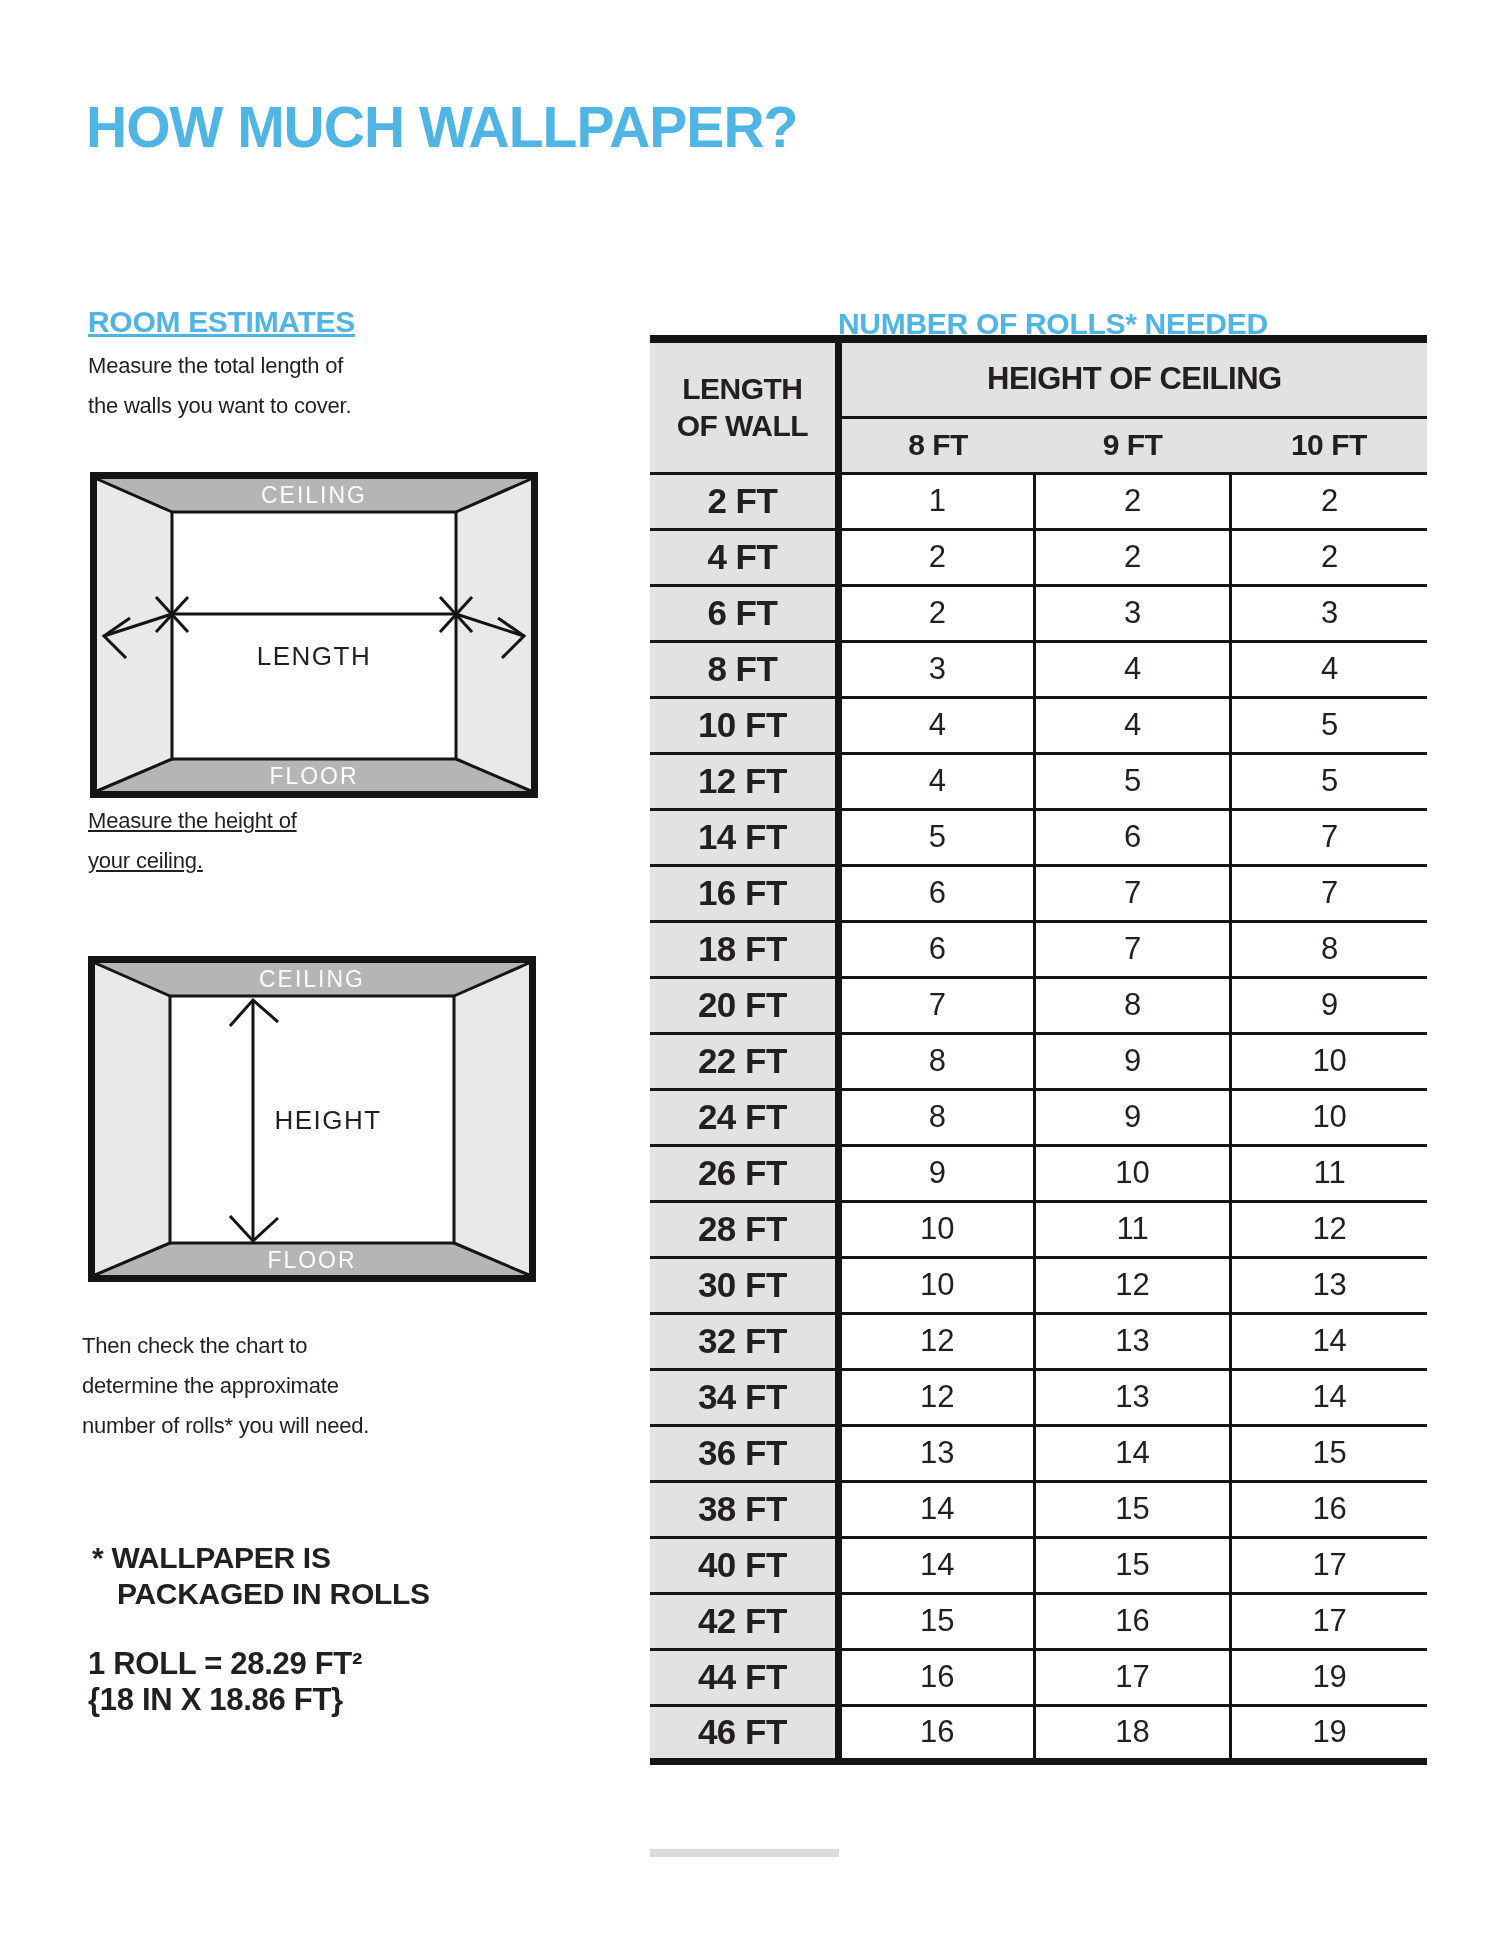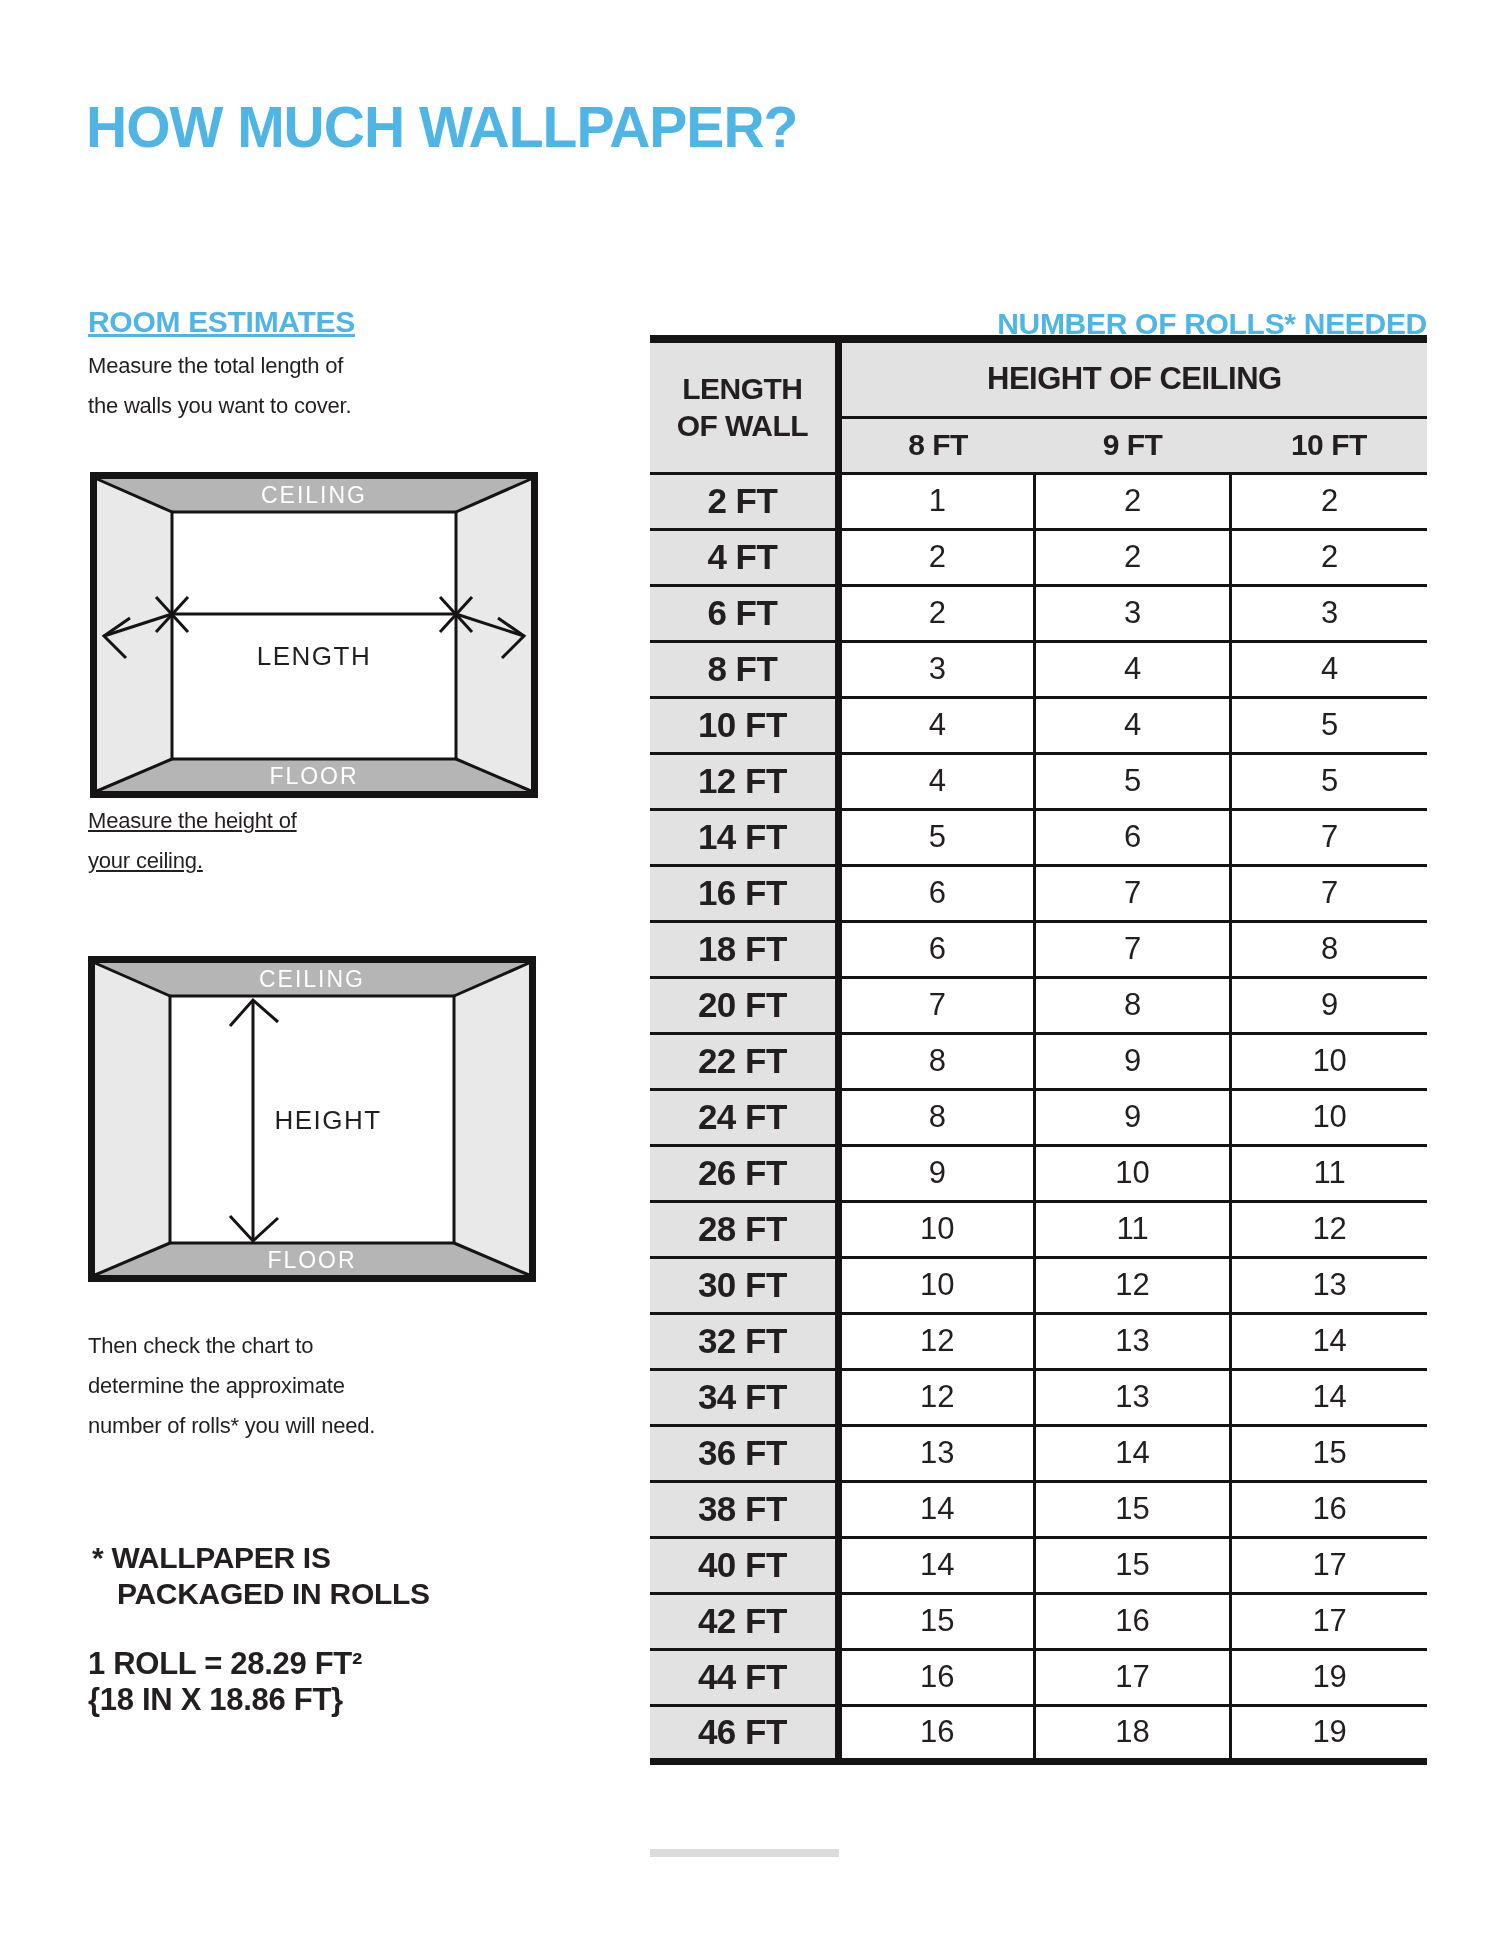--- a/index.html
+++ b/index.html
@@ -32,21 +32,21 @@
   .footnote .indent{padding-left:25px;}
   .rolleq{font-size:31px;line-height:36px;font-weight:bold;letter-spacing:-0.3px;}
 
   
   svg text{font-family:"Liberation Sans", sans-serif;}
   .room-label{fill:#ffffff;font-size:23px;letter-spacing:2px;}
   .measure-label{fill:var(--ink);font-size:26px;letter-spacing:1.5px;}
 
   
   .table-heading{
-    left:838px;top:282px;width:589px;text-align:right;
+    left:838px;top:282px;width:589px;text-align:left;
   }
   table.rolls{
     position:absolute;left:650px;top:335px;width:777px;
     border-collapse:collapse;table-layout:fixed;
     border-top:8px solid var(--line);
     border-bottom:7px solid var(--line);
   }
   table.rolls col.c-len{width:188px;}
   table.rolls col.c-val{width:196px;}
   table.rolls th,table.rolls td{padding:0;text-align:center;vertical-align:middle;}
@@ -136,21 +136,21 @@
     <line x1="165" y1="44" x2="165" y2="285"></line>
     <polyline points="142,70 165,44 190,66"></polyline>
     <polyline points="142,260 165,285 190,262"></polyline>
   </g>
   <rect x="3.5" y="3.5" width="441" height="319" fill="none" stroke="#161314" stroke-width="7"></rect>
   <text class="room-label" x="224" y="31" text-anchor="middle">CEILING</text>
   <text class="room-label" x="224" y="312" text-anchor="middle">FLOOR</text>
   <text class="measure-label" x="240" y="173" text-anchor="middle">HEIGHT</text>
 </svg>
 
-<div class="abs para" style="left:88px;top:1326px;">
+<div class="abs para" style="left:82px;top:1326px;">
   <div>Then check the chart to</div>
   <div>determine the approximate</div>
   <div>number of rolls* you will need.</div>
 </div>
 
 <div class="abs footnote" style="left:92px;top:1540px;">
   <div>* WALLPAPER IS</div>
   <div class="indent">PACKAGED IN ROLLS</div>
 </div>
 

